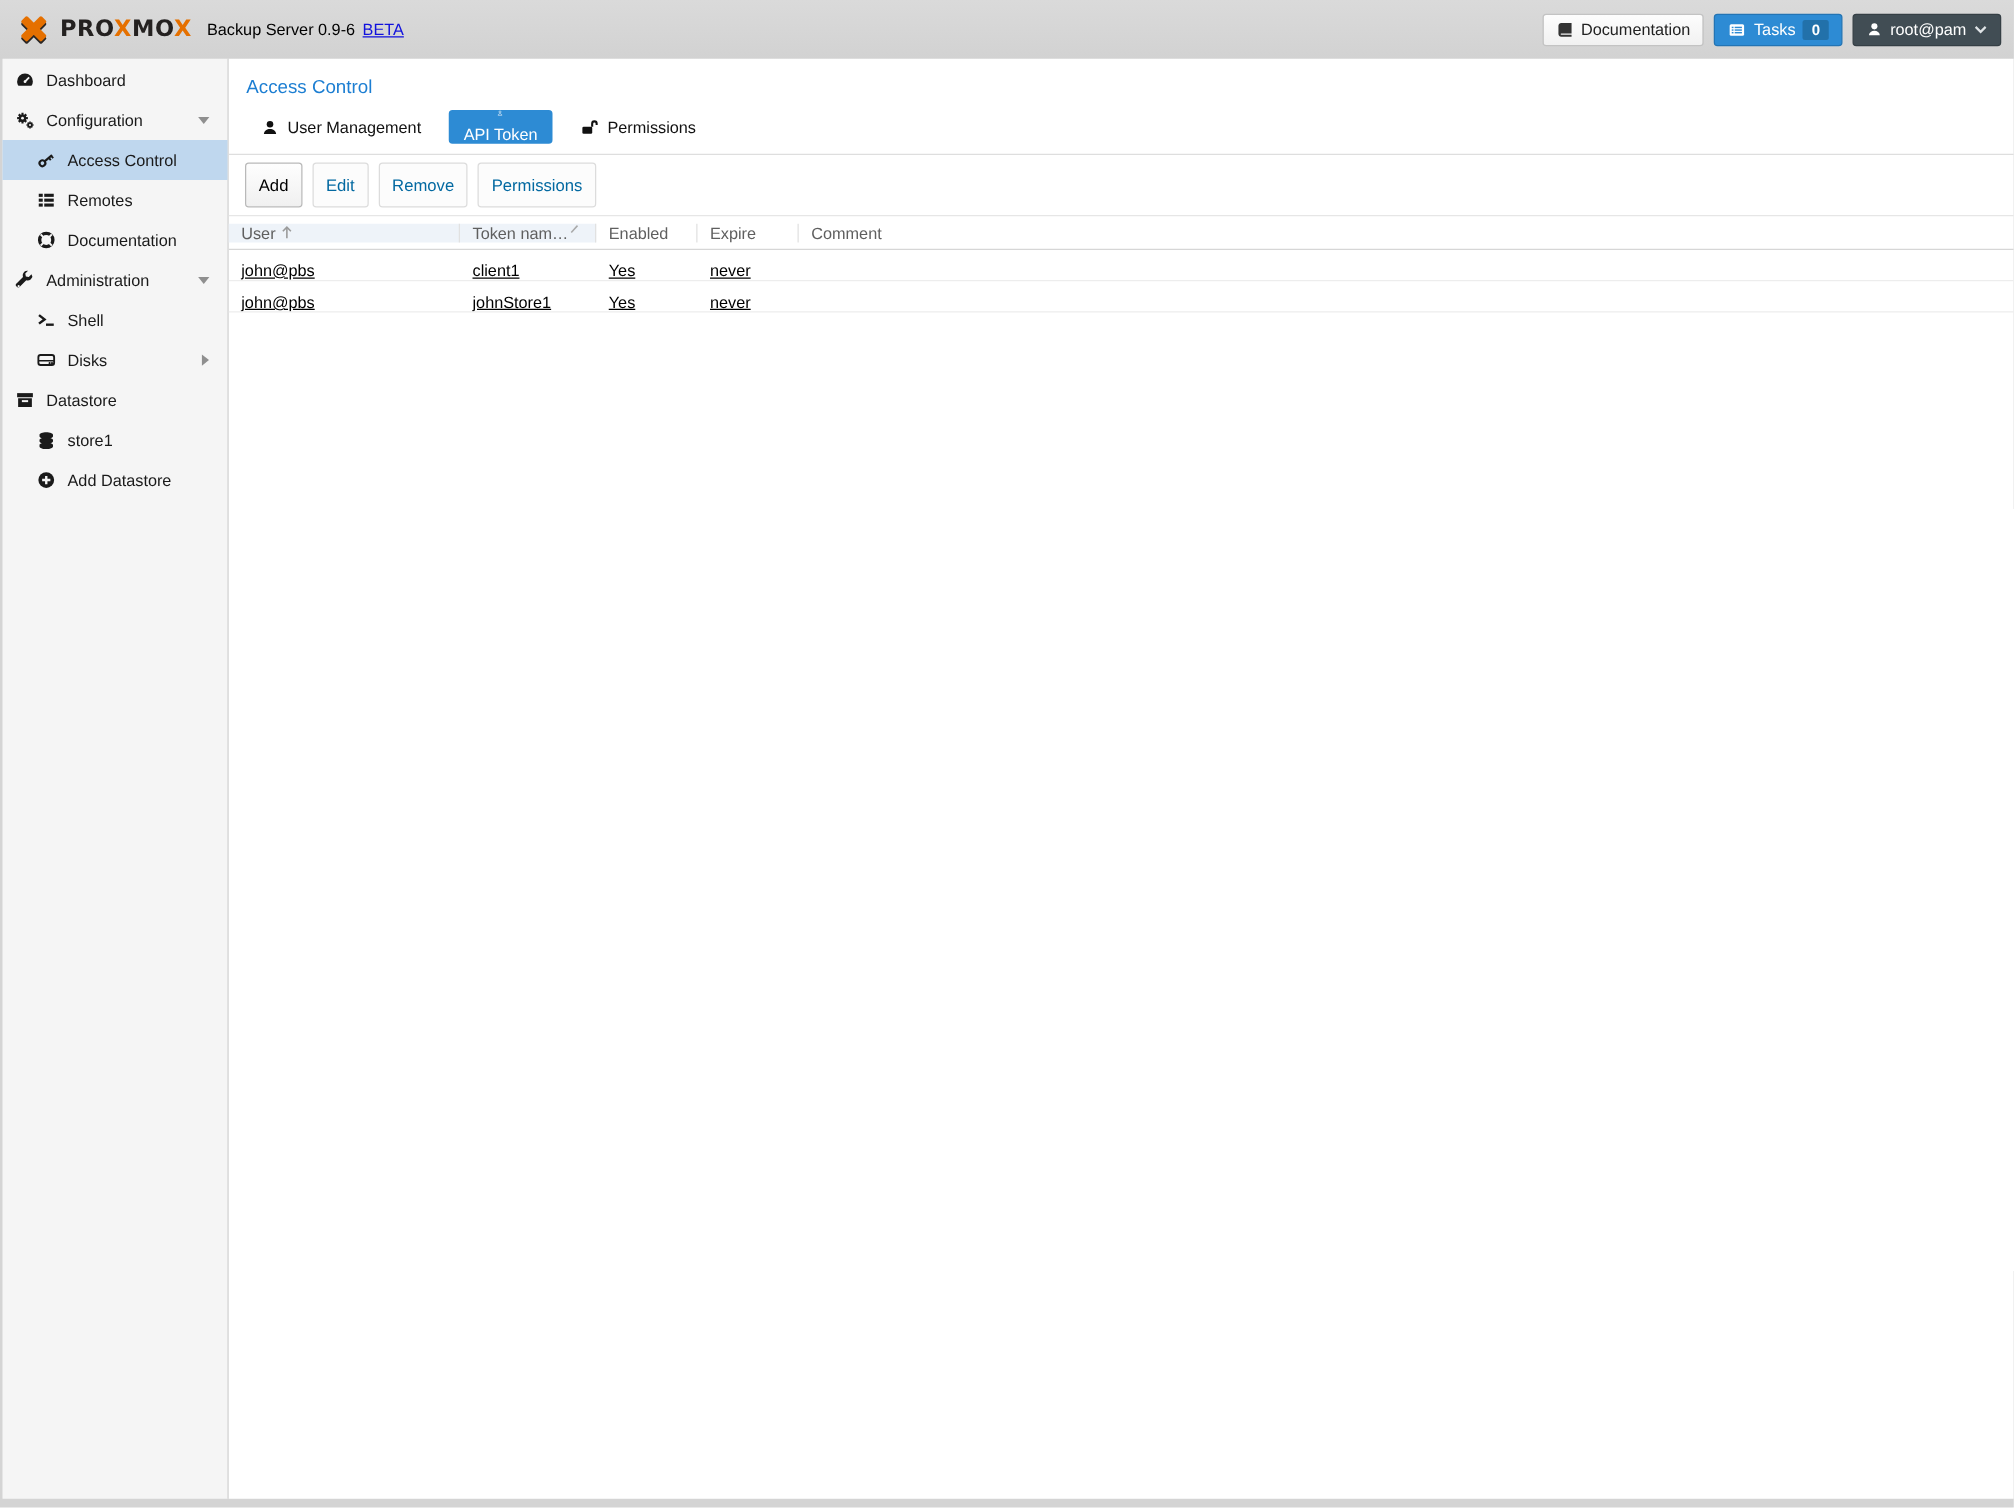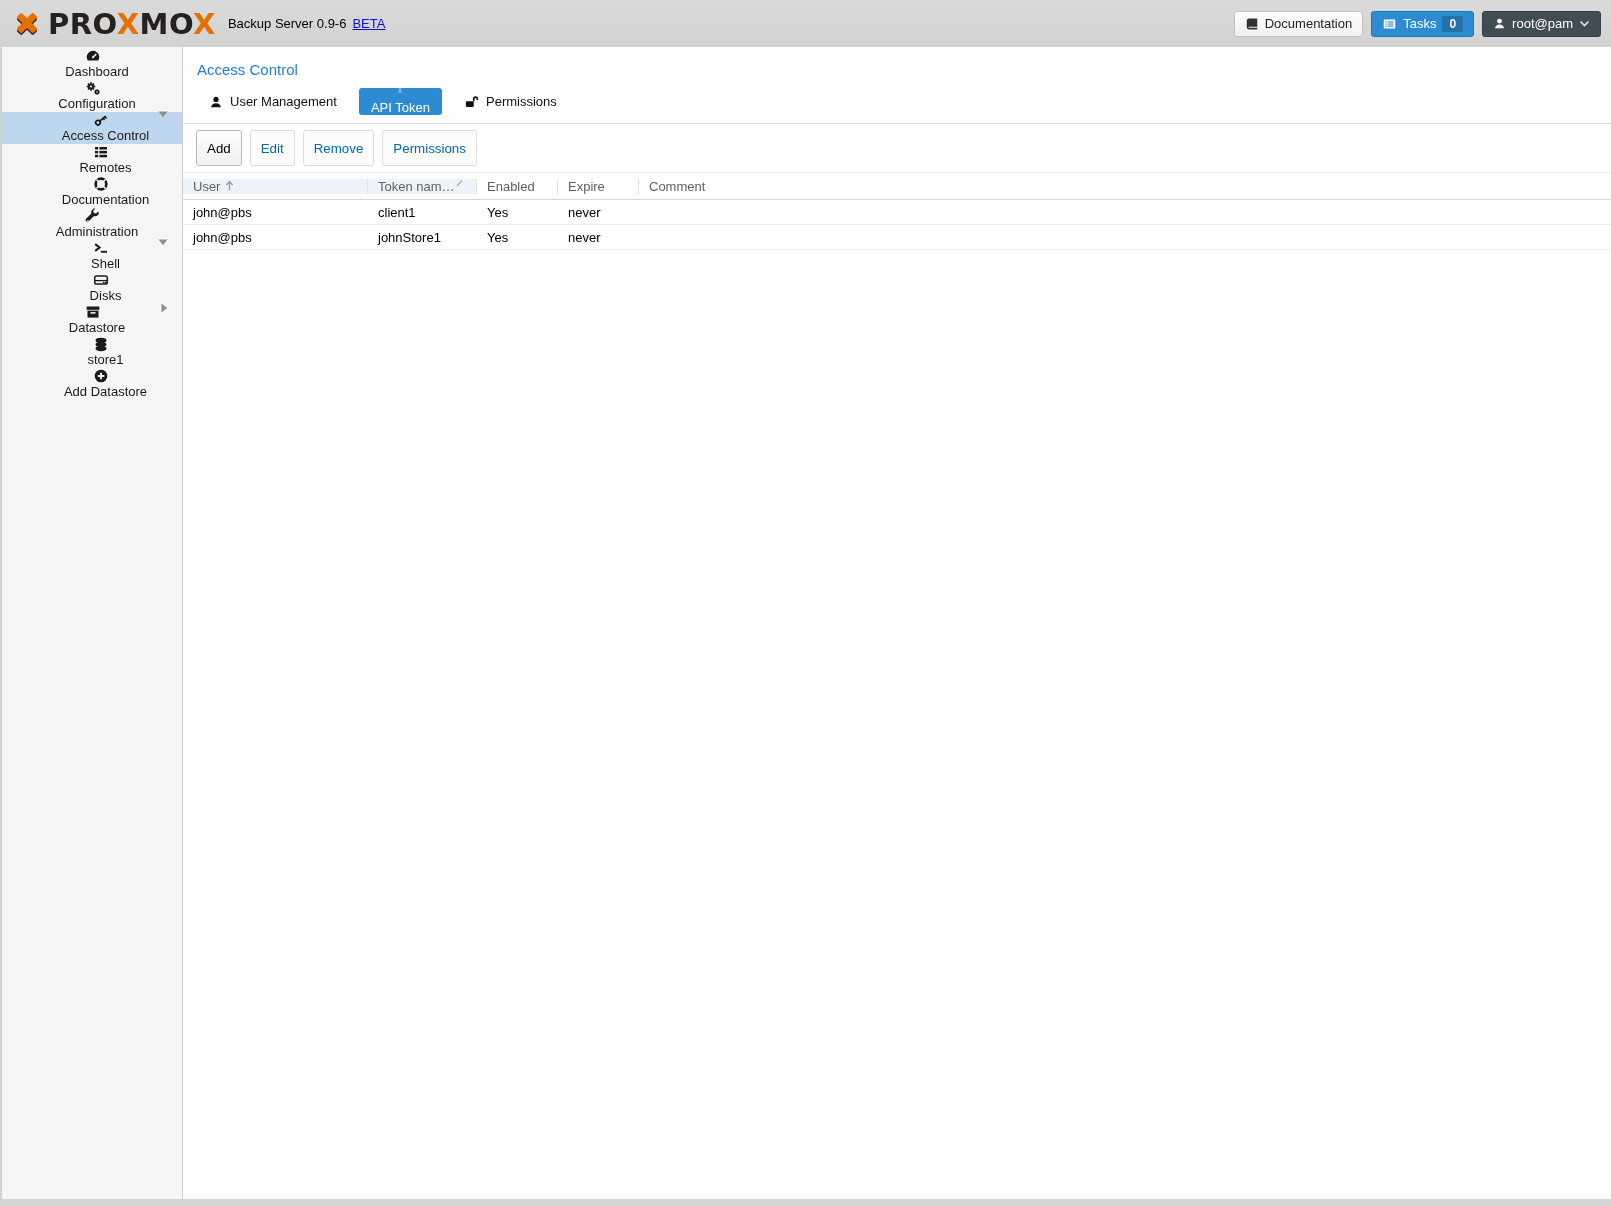--- a/index.html
+++ b/index.html
@@ -14,21 +14,21 @@
   svg { display:block; }
 
   
   .app-header {
     height:47px;
     background:linear-gradient(#dadada,#d2d2d2);
     display:flex; align-items:center;
     padding:0 10px 0 12px;
   }
   .brand { display:flex; align-items:center; }
-  .brand-word { font-family:"DejaVu Sans", sans-serif; font-weight:bold; font-size:29px; letter-spacing:.5px; color:#242120; margin-left:6px; }
+  .brand-word { font-family:"DejaVu Sans", sans-serif; font-weight:bold; font-size:18px; letter-spacing:.5px; color:#242120; margin-left:6px; }
   .brand-word .ox { color:#e57000; }
   .header-sub { margin-left:12px; font-size:13px; color:#000; }
   .beta-link { margin-left:6px; color:#1111dd; text-decoration:underline; cursor:pointer; }
   .header-right { margin-left:auto; display:flex; align-items:center; gap:8px; }
   .hbtn {
     height:26px; display:flex; align-items:center; gap:6px;
     padding:0 10px; border-radius:3px; font-size:13px; cursor:pointer;
     border:1px solid #c3c3c3; background:linear-gradient(#fdfdfd,#f1f1f1); color:#222;
   }
   .hbtn.blue { background:#2d8bd4; border-color:#2374b4; color:#fff; }
@@ -36,21 +36,21 @@
   .badge { background:#2271aa; color:#fff; font-weight:bold; border-radius:2px; padding:1px 7px; font-size:12px; }
 
   
   .layout { display:flex; height:1152px; padding-left:2px; }
   .sidebar {
     width:181px; background:#f5f5f5; border-right:1px solid #cdcdcd;
     padding-top:1px;
   }
   .nav-item {
     display:flex; align-items:center; height:32px;
-    padding-left:10px; cursor:pointer; color:#1a1a1a;flex-direction:column;
+    padding-left:10px; cursor:pointer; color:#1a1a1a;
   }
   .nav-item.lvl2 { padding-left:27px; }
   .nav-item.selected { background:#bfd7ee; }
   .nav-icon { width:16px; height:16px; margin-right:9px; color:#1a1a1a; flex:none; }
   .nav-arrow { margin-left:auto; margin-right:14px; flex:none; }
 
   .main { flex:1; background:#fff; display:flex; flex-direction:column; }
   .panel-title { color:#1c7ed2; font-size:15px; padding:14px 0 0 14px; }
 
   .tabbar {
@@ -77,21 +77,21 @@
   .gh-cell {
     display:flex; align-items:center; padding-left:10px;
     border-right:1px solid #e1e1e1; cursor:pointer; white-space:nowrap; overflow:hidden;
   }
   .gh-cell.tint { background:#eef3f9; }
   .c-user   { width:185px; }
   .c-token  { width:109px; }
   .c-enable { width:81px;  }
   .c-expire { width:81px;  }
   .c-comment{ flex:1; border-right:none; }
-  .grid-row { display:flex; height:25px; align-items:center; border-bottom:1px solid #ededed; color:#000; cursor:default; }
+  .grid-row { display:flex; height:25px; align-items:flex-end; border-bottom:1px solid #ededed; color:#000; cursor:default;text-decoration:underline; }
   .g-cell { padding-left:10px; white-space:nowrap; overflow:hidden; }
   .sort-icon { margin-left:5px; }
   .trigger-icon { margin-left:1px; margin-top:-6px; }
 </style>
 </head>
 <body>
 
 <header class="app-header">
   <div class="brand">
     <svg width="30" height="30" viewBox="0 0 26 26">

